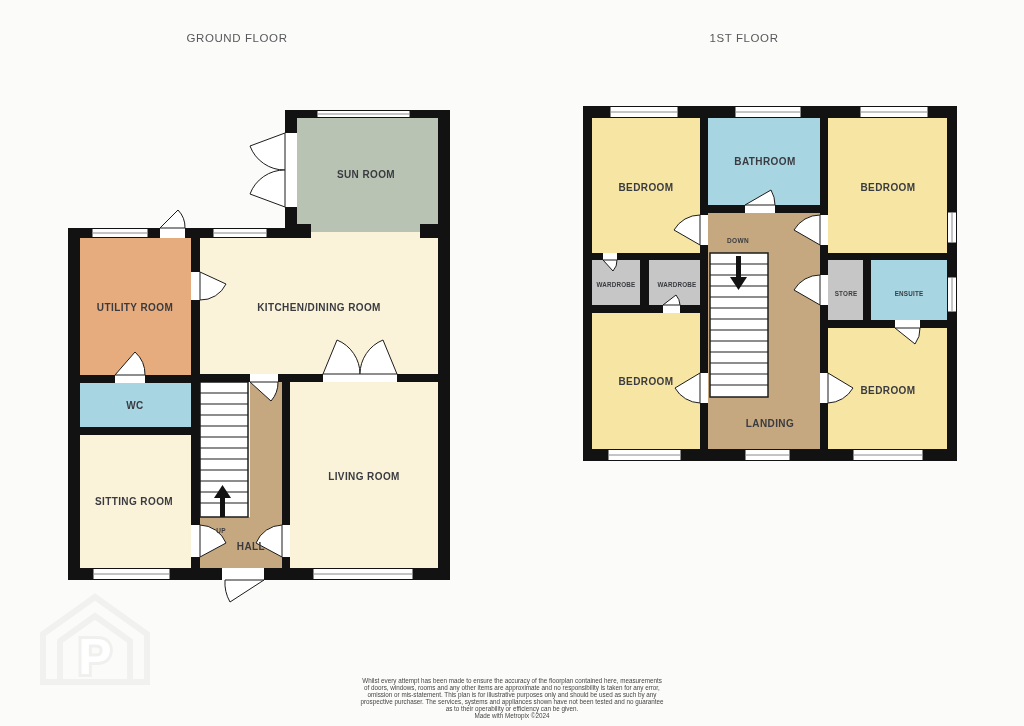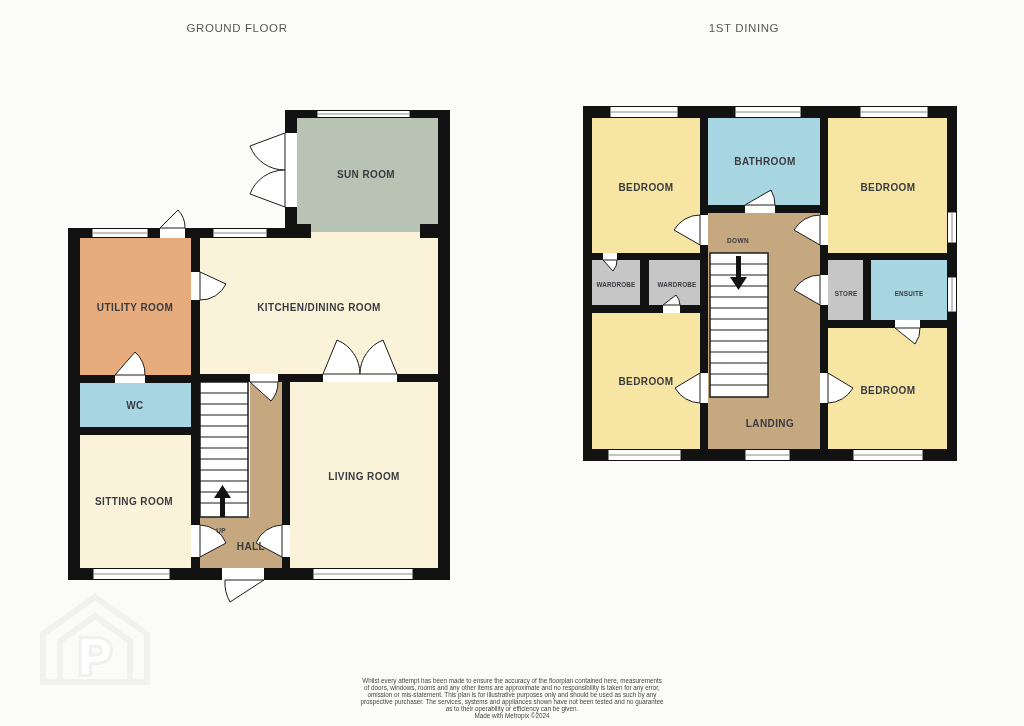--- a/index.html
+++ b/index.html
@@ -1,18 +1,18 @@
 <!DOCTYPE html>
 <html><head>
 <meta charset="utf-8">
 <style>
   html,body{margin:0;padding:0;}
   body{width:1024px;height:726px;overflow:hidden;}
   .canvas{position:relative;width:1024px;height:726px;background:#fbfbf9;font-family:"Liberation Sans",sans-serif;}
-  .floor-title{position:absolute;top:22px;width:220px;text-align:center;font-size:11.5px;letter-spacing:.6px;color:#57585a;}
+  .floor-title{position:absolute;top:32px;width:220px;text-align:center;font-size:11.5px;letter-spacing:.6px;color:#57585a;}
   #ground-title{left:127px;}
   #first-title{left:634px;}
   svg{position:absolute;overflow:visible;}
   #ground-svg{left:40px;top:95px;}
   #first-svg{left:575px;top:95px;}
   .room-label{font-family:"Liberation Sans",sans-serif;font-weight:bold;font-size:10px;fill:#3a3b40;letter-spacing:.4px;text-anchor:middle;}
   .small-label{font-family:"Liberation Sans",sans-serif;font-weight:bold;font-size:6.3px;fill:#3a3b40;letter-spacing:.2px;text-anchor:middle;}
   .tiny-label{font-family:"Liberation Sans",sans-serif;font-weight:bold;font-size:6.5px;fill:#3a3b40;letter-spacing:.3px;text-anchor:middle;}
   .wall{fill:#121212;}
   .gap{fill:#ffffff;}
@@ -24,21 +24,21 @@
   .arrow{fill:#121212;}
   #watermark-svg{left:38px;top:590px;}
   .disclaimer{position:absolute;left:162px;top:677px;width:700px;text-align:center;font-size:6.3px;line-height:7px;color:#454545;}
 </style>
 </head>
 <body>
 
 <div class="canvas">
 
   <div class="floor-title" id="ground-title">GROUND FLOOR</div>
-  <div class="floor-title" id="first-title">1ST DINING</div>
+  <div class="floor-title" id="first-title">1ST FLOOR</div>
 
   <svg id="ground-svg" width="420" height="515" viewBox="40 95 420 515">
 
     <g>
       <rect x="297" y="118" width="141" height="114" fill="#b9c3b4"></rect>
       <rect x="80" y="238" width="111" height="137" fill="#e7ac7d"></rect>
       <rect x="200" y="238" width="238" height="136" fill="#faf3da"></rect>
       <rect x="311" y="232" width="109" height="6" fill="#faf3da"></rect>
       <rect x="80" y="383" width="111" height="44" fill="#a8d5e2"></rect>
       <rect x="80" y="435" width="111" height="133" fill="#faf3da"></rect>

